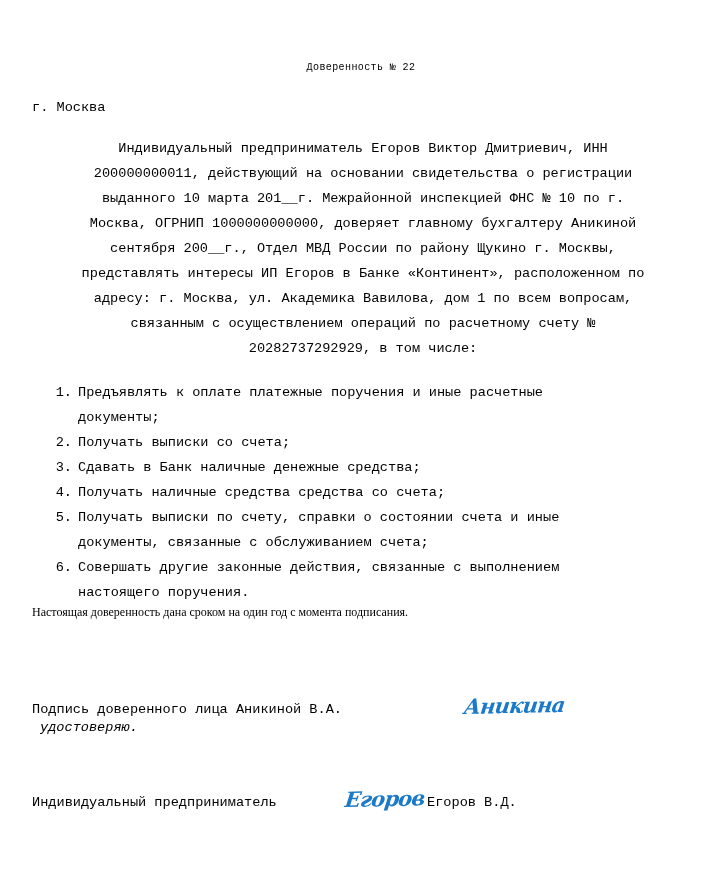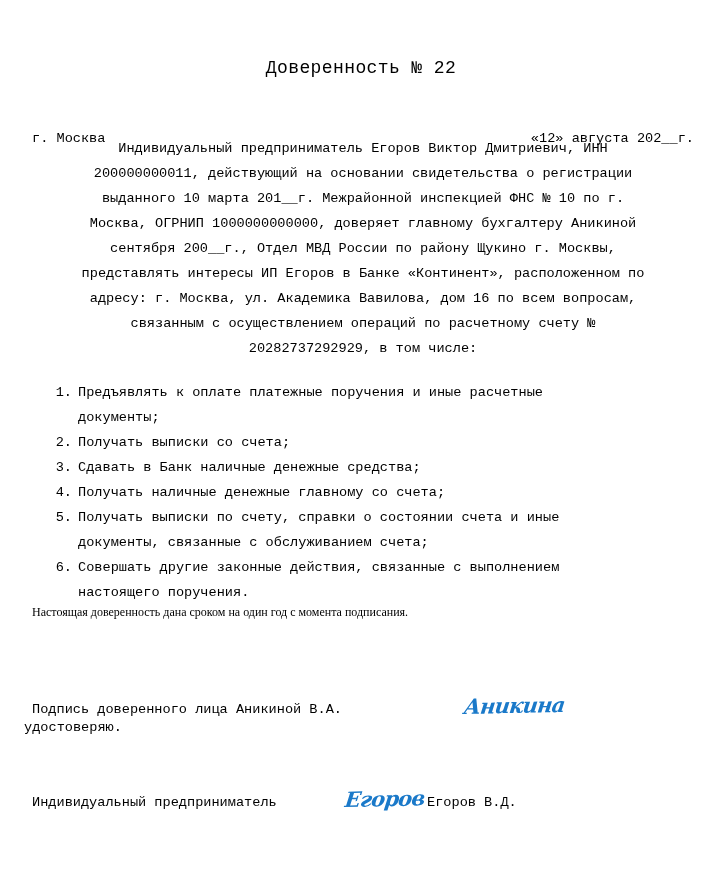--- a/index.html
+++ b/index.html
@@ -22,39 +22,39 @@
     box-sizing: border-box;
   }
 
   
   .doc-title {
     position: absolute;
     top: 58px;
     left: 0;
     width: 722px;
     text-align: center;
-    font-size: 18px;
+    font-size: 10px;
     letter-spacing: 0.4px;
     line-height: 20px;
     white-space: pre;
   }
 
   
   .header-row {
     position: absolute;
     top: 98px;
     left: 32px;
     width: 662px;
     display: flex;
     justify-content: space-between;
     align-items: baseline;
     font-size: 13.6px;
     line-height: 20px;
   }
-  .header-city { white-space: pre; margin-top: 31px; }
+  .header-city { white-space: pre; }
   .header-date { white-space: pre; }
 
   
   .body-block {
     position: absolute;
     top: 136px;
     left: 32px;
     width: 662px;
     font-size: 13.6px;
     line-height: 25px;
@@ -126,24 +126,25 @@
     position: absolute;
     left: 0;
     top: 3px;
     font-size: 13.6px;
     line-height: 20px;
     white-space: pre;
   }
   .sig-attest {
     position: absolute;
     top: 718px;
-    left: 24px;
-    font-size: 13.6px;
-    line-height: 20px;
-    white-space: pre;
+    left: 40px;
+    font-size: 13.6px;
+    line-height: 20px;
+    white-space: pre;
+    font-style: italic;
   }
 
   .sig-row-entrepreneur {
     position: absolute;
     top: 790px;
     left: 32px;
     width: 662px;
     height: 30px;
   }
   .sig-row-entrepreneur .sig-label {
@@ -188,31 +189,30 @@
 </style>
 </head>
 <body>
 
 <div class="page" style="background: rgb(255, 255, 255);">
 
   <div class="doc-title">Доверенность № 22</div>
 
   <div class="header-row">
     <div class="header-city">г. Москва</div>
-    <div class="header-date">«12» августа 202__г.</div>
   </div>
 
   <div class="body-block">
       <span class="body-line">Индивидуальный предприниматель Егоров Виктор Дмитриевич, ИНН</span>
       <span class="body-line">200000000011, действующий на основании свидетельства о регистрации</span>
       <span class="body-line">выданного 10 марта 201__г. Межрайонной инспекцией ФНС № 10 по г.</span>
       <span class="body-line">Москва, ОГРНИП 1000000000000, доверяет главному бухгалтеру Аникиной</span>
       <span class="body-line">сентября 200__г., Отдел МВД России по району Щукино г. Москвы,</span>
       <span class="body-line">представлять интересы ИП Егоров в Банке «Континент», расположенном по</span>
-      <span class="body-line">адресу: г. Москва, ул. Академика Вавилова, дом 16 по всем вопросам,</span>
+      <span class="body-line">адресу: г. Москва, ул. Академика Вавилова, дом 1 по всем вопросам,</span>
       <span class="body-line">связанным с осуществлением операций по расчетному счету №</span>
       <span class="body-line">20282737292929, в том числе:</span>
     </div>
 
   <ol class="clause-list">
       <li class="clause-item">
         <span class="clause-num">1.</span>
         <span class="clause-text">
           <span class="cl-line">Предъявлять к оплате платежные поручения и иные расчетные</span>
           <span class="cl-line">документы;</span>
@@ -226,21 +226,21 @@
       </li>
       <li class="clause-item">
         <span class="clause-num">3.</span>
         <span class="clause-text">
           <span class="cl-line">Сдавать в Банк наличные денежные средства;</span>
         </span>
       </li>
       <li class="clause-item">
         <span class="clause-num">4.</span>
         <span class="clause-text">
-          <span class="cl-line">Получать наличные денежные главному со счета;</span>
+          <span class="cl-line">Получать наличные средства средства со счета;</span>
         </span>
       </li>
       <li class="clause-item">
         <span class="clause-num">5.</span>
         <span class="clause-text">
           <span class="cl-line">Получать выписки по счету, справки о состоянии счета и иные</span>
           <span class="cl-line">документы, связанные с обслуживанием счета;</span>
         </span>
       </li>
       <li class="clause-item">

